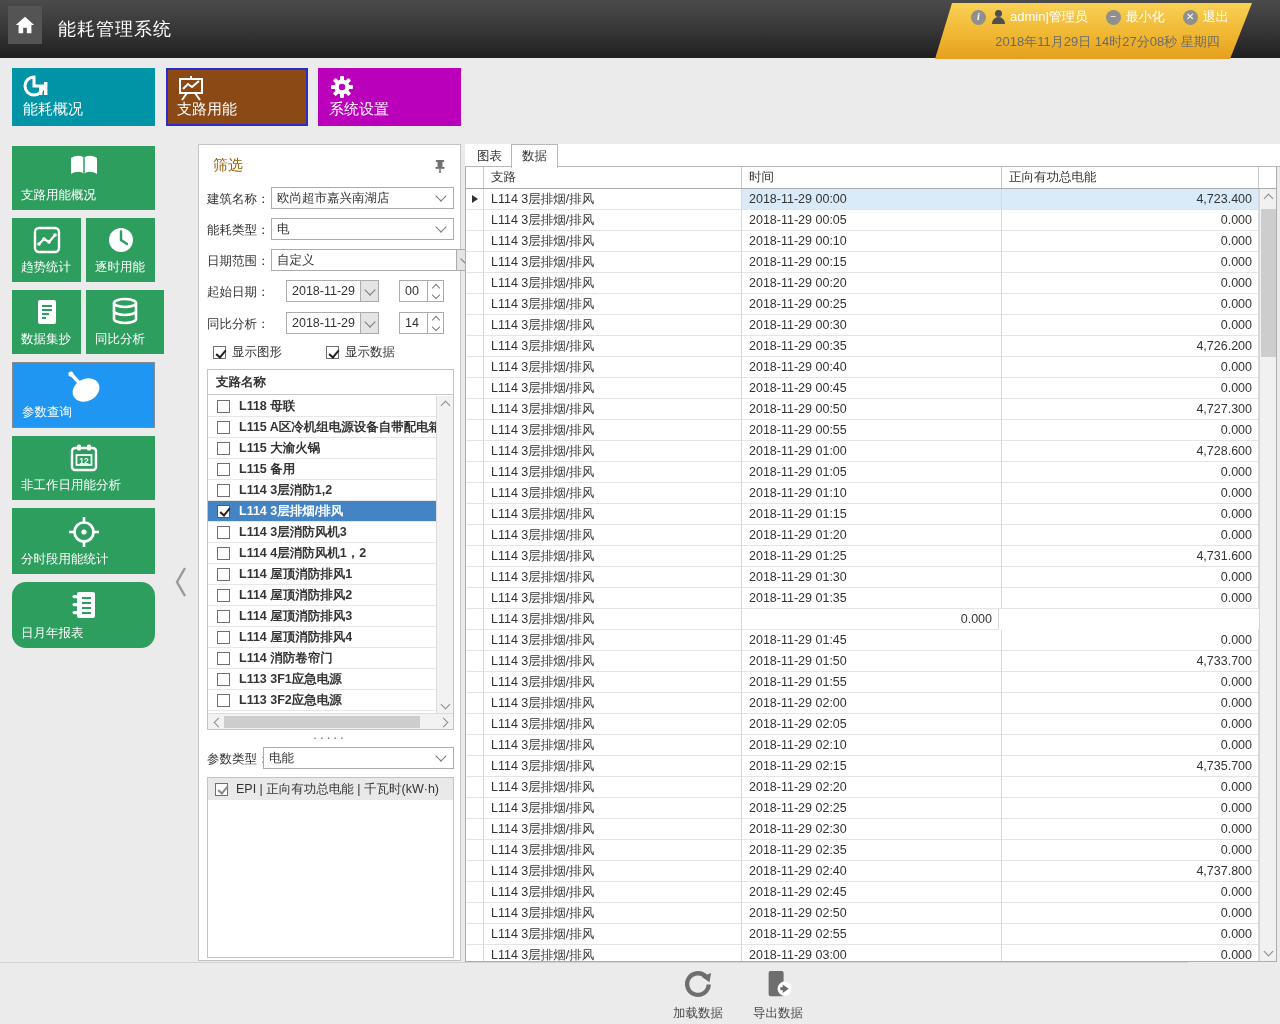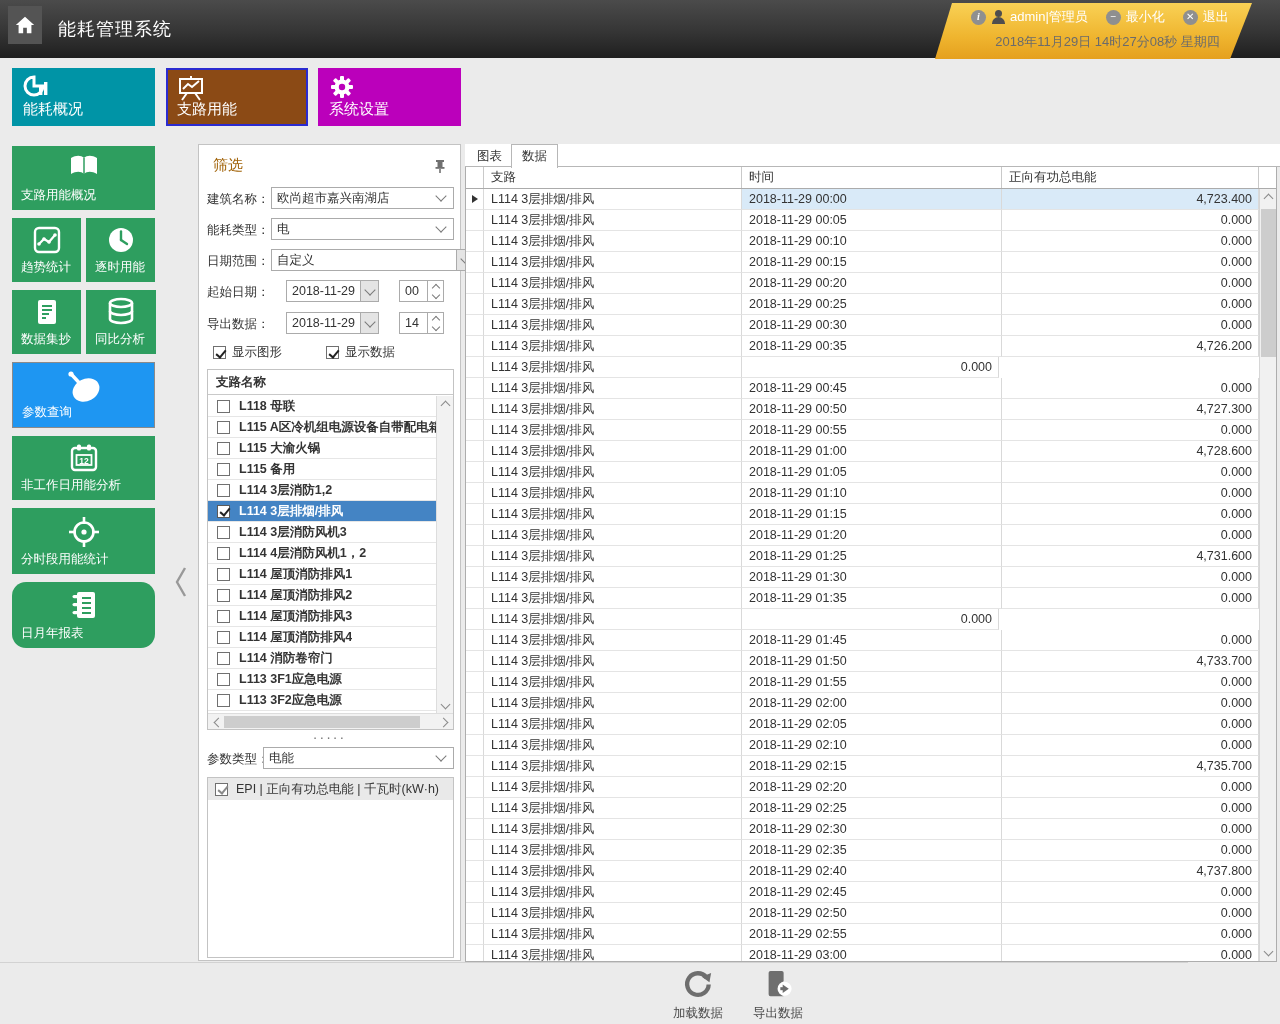--- a/index.html
+++ b/index.html
@@ -38,21 +38,21 @@
 
   
   .sbtn { position:absolute; background:#2E9E5F; cursor:pointer; }
   .sbtn .slabel { position:absolute; left:9px; bottom:6px; color:#fff; font-size:12.5px; white-space:nowrap; }
   .sbtn .sicon { position:absolute; left:0; right:0; top:7px; display:flex; justify-content:center; }
   .sbtn.active { background:#1E96F2; border:1px solid #8a8a8a; }
   #sb0 { left:12px; top:146px; width:143px; height:64px; }
   #sb1 { left:12px; top:218px; width:69px; height:64px; }
   #sb2 { left:86px; top:218px; width:69px; height:64px; }
   #sb3 { left:12px; top:290px; width:69px; height:64px; }
-  #sb4 { left:86px; top:290px; width:70px; height:64px; }
+  #sb4 { left:86px; top:290px; width:78px; height:64px; }
   #sb5 { left:12px; top:362px; width:143px; height:66px; }
   #sb6 { left:12px; top:436px; width:143px; height:64px; }
   #sb7 { left:12px; top:508px; width:143px; height:66px; }
   #sb8 { left:12px; top:582px; width:143px; height:66px;border-radius:14px; }
   .collapse { position:absolute; left:172px; top:562px; width:18px; height:40px; color:#999; }
 
   
   .filter { position:absolute; left:198px; top:144px; width:263px; height:817px; background:#fff; border:1px solid #c3c3c3; }
   .f-title { position:absolute; left:14px; top:11px; font-size:15px; color:#a16207; }
   .pin { position:absolute; right:14px; top:14px; width:12px; height:14px; }
@@ -355,21 +355,21 @@
         </span>
     </div>
     <div class="sel" style="left:200px; top:135px; width:45px; padding-right:0;">
       <span class="grow">00</span>
       <span class="spin">
           <i class="up"></i>
           <i class="dn"></i>
         </span>
     </div>
 
-    <span class="flabel" style="top:171px">导出数据：</span>
+    <span class="flabel" style="top:171px">同比分析：</span>
     <div class="sel" style="left:87px; top:167px; width:93px; padding-right:0;">
       <span class="grow">2018-11-29</span>
       <span class="chevbox">
           <span class="chev"></span>
         </span>
     </div>
     <div class="sel" style="left:200px; top:167px; width:45px; padding-right:0;">
       <span class="grow">14</span>
       <span class="spin">
           <i class="up"></i>
@@ -536,20 +536,21 @@
         </div>
         <div class="trow">
           <span class="tc c0"></span>
           <span class="tc c1">L114 3层排烟/排风</span>
           <span class="tc c2">2018-11-29 00:35</span>
           <span class="tc c3">4,726.200</span>
         </div>
         <div class="trow">
           <span class="tc c0"></span>
           <span class="tc c1">L114 3层排烟/排风</span>
+          <span class="tc c2">2018-11-29 00:40</span>
           <span class="tc c3">0.000</span>
         </div>
         <div class="trow">
           <span class="tc c0"></span>
           <span class="tc c1">L114 3层排烟/排风</span>
           <span class="tc c2">2018-11-29 00:45</span>
           <span class="tc c3">0.000</span>
         </div>
         <div class="trow">
           <span class="tc c0"></span>

